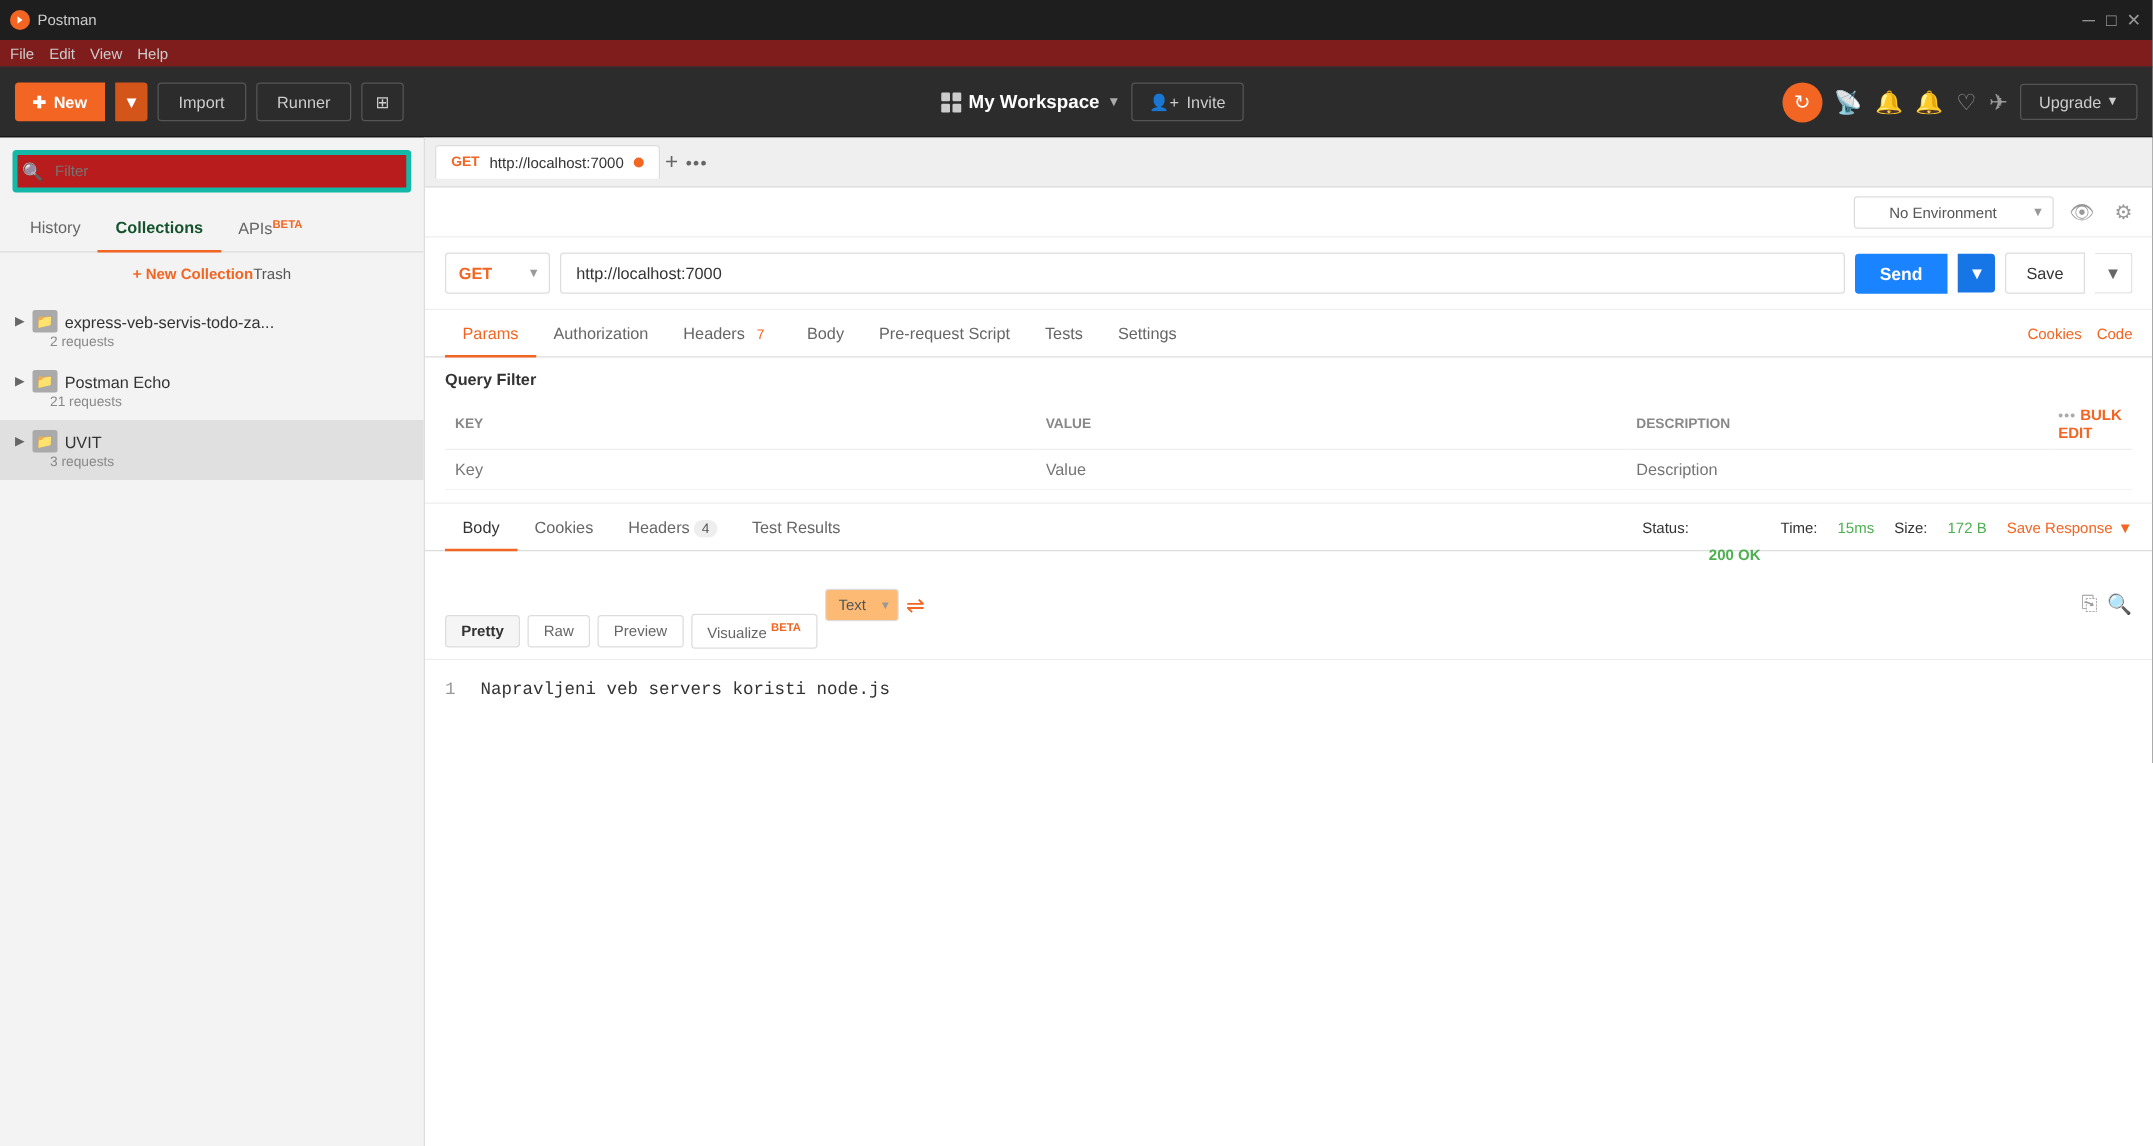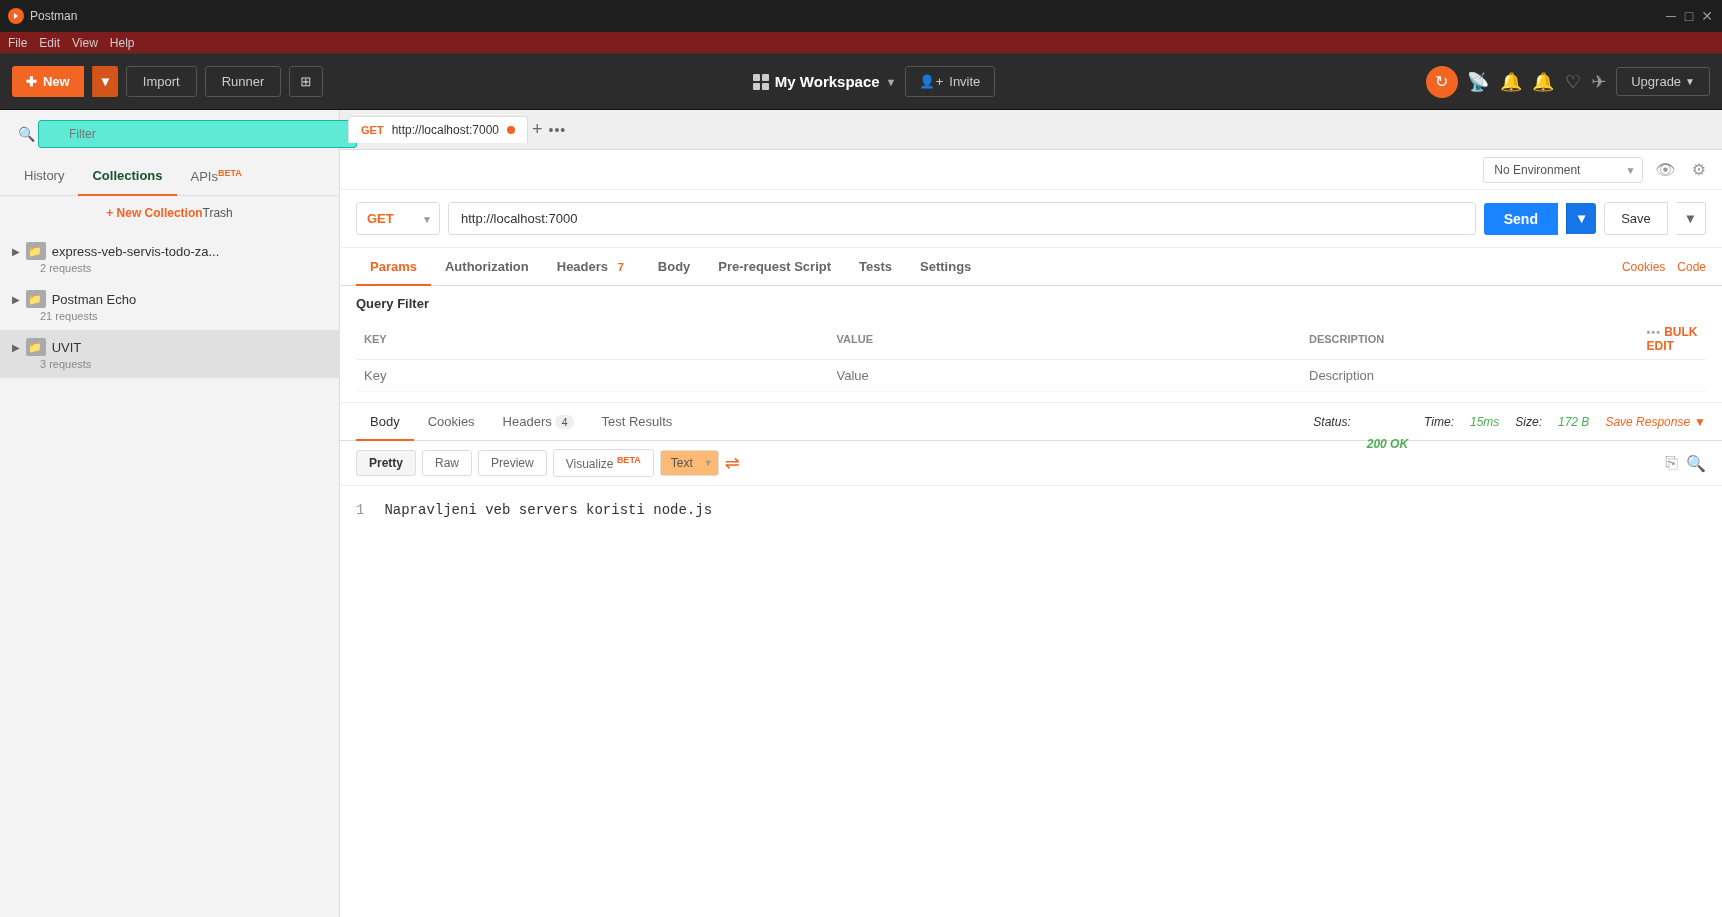--- a/index.html
+++ b/index.html
@@ -34,21 +34,21 @@
     .icon-btn { color: #999; font-size: 18px; cursor: pointer; }
     .btn-upgrade { background: transparent; color: #ccc; border: 1px solid #555; border-radius: 3px; padding: 6px 14px; cursor: pointer; font-size: 13px; display: flex; align-items: center; gap: 4px; }
 
     
     #main { display: flex; height: calc(917px - 110px); }
 
     
     #sidebar { width: 340px; background: #f3f3f3; border-right: 1px solid #ddd; display: flex; flex-direction: column; min-width: 0; }
 
     .sidebar-search { padding: 10px; }
-    .sidebar-search input { width: 100%; border: 1px solid #14b8a6; border-radius: 3px; padding: 6px 10px 6px 30px; font-size: 12px; background: #5eead4; outline: none; margin-left: 28px; }
+    .sidebar-search input { width: 100%; border: 4px solid #14b8a6; border-radius: 3px; padding: 6px 10px 6px 30px; font-size: 12px; background: #b91c1c; outline: none; }
     .search-wrap { position: relative; }
     .search-wrap .search-icon { position: absolute; left: 8px; top: 50%; transform: translateY(-50%); color: #999; font-size: 14px; }
 
     .sidebar-tabs { display: flex; border-bottom: 1px solid #ddd; padding: 0 10px; }
     .sidebar-tab { padding: 10px 14px; font-size: 13px; cursor: pointer; color: #666; border-bottom: 2px solid transparent; margin-bottom: -1px; }
     .sidebar-tab.active { color: #14532d; border-bottom-color: #f26522; font-weight: 700; }
     .sidebar-tab .beta-badge { font-size: 9px; color: #f26522; font-weight: bold; vertical-align: super; }
 
     .sidebar-actions { display: flex; align-items: center; justify-content: center; padding: 10px 12px; }
     .btn-new-collection { color: #f26522; font-size: 12px; cursor: pointer; font-weight: 600; display: flex; align-items: center; gap: 4px; }
@@ -70,21 +70,21 @@
     #tab-bar { background: #efefef; border-bottom: 1px solid #ddd; display: flex; align-items: center; padding: 0 8px; height: 40px; gap: 4px; }
     .request-tab { display: flex; align-items: center; gap: 8px; background: white; border: 1px solid #ddd; border-bottom: none; border-radius: 3px 3px 0 0; padding: 6px 12px; font-size: 12px; color: #333; cursor: pointer; position: relative; }
     .request-tab .method-badge { color: #f26522; font-weight: 700; font-size: 11px; }
     .request-tab .dot { width: 8px; height: 8px; background: #f26522; border-radius: 50%; }
     .tab-actions { display: flex; align-items: center; gap: 6px; color: #666; }
     .tab-add-btn { font-size: 18px; color: #666; cursor: pointer; }
     .tab-more-btn { font-size: 14px; color: #666; cursor: pointer; letter-spacing: 1px; }
 
     
     #env-bar { display: flex; align-items: center; justify-content: flex-end; padding: 0 12px; height: 40px; gap: 8px; border-bottom: 1px solid #eee; }
-    .env-select { border: 1px solid #ddd; border-radius: 3px; padding: 5px 28px 5px 10px; font-size: 12px; background: white; color: #555; appearance: none; cursor: pointer; min-width: 160px; }
+    .env-select { border: 1px solid #ddd; border-radius: 3px; padding: 5px 28px 5px 10px; font-size: 12px; background: white; color: #555; appearance: none; cursor: pointer; min-width: 160px; text-align: center; }
     .env-wrap { position: relative; }
     .env-wrap::after { content: '▼'; position: absolute; right: 8px; top: 50%; transform: translateY(-50%); font-size: 10px; color: #999; pointer-events: none; }
     .eye-btn, .gear-btn { color: #999; font-size: 16px; cursor: pointer; padding: 4px; }
 
     
     #request-area { padding: 12px 16px; border-bottom: 1px solid #eee; }
     .request-title { font-size: 16px; font-weight: 600; color: #333; margin-bottom: 10px; }
     .comments-link { color: #f26522; font-size: 12px; cursor: pointer; float: right; display: flex; align-items: center; gap: 4px; }
 
     .request-url-bar { display: flex; gap: 8px; align-items: center; }
@@ -92,21 +92,21 @@
     .method-wrap { position: relative; display: flex; }
     .method-wrap::after { content: '▼'; position: absolute; right: 8px; top: 50%; transform: translateY(-50%); font-size: 10px; color: #999; pointer-events: none; }
     .url-input { flex: 1; border: 1px solid #ddd; border-radius: 3px; padding: 8px 12px; font-size: 13px; color: #333; outline: none; }
     .btn-send { background: #1a83ff; color: white; border: none; border-radius: 3px 0 0 3px; padding: 8px 20px; font-size: 14px; font-weight: 600; cursor: pointer; }
     .btn-send-arrow { background: #1676e8; color: white; border: none; border-radius: 0 3px 3px 0; padding: 8px 8px; cursor: pointer; border-left: 1px solid #1265cc; }
     .btn-save { background: white; color: #333; border: 1px solid #ddd; border-radius: 3px 0 0 3px; padding: 8px 16px; font-size: 13px; cursor: pointer; }
     .btn-save-arrow { background: white; color: #666; border: 1px solid #ddd; border-radius: 0 3px 3px 0; padding: 8px 8px; cursor: pointer; border-left: none; }
 
     
     #request-tabs { border-bottom: 1px solid #ddd; display: flex; align-items: center; padding: 0 16px; height: 38px; justify-content: space-between; }
-    .req-tabs-left { display: flex; gap: 0; font-weight: bold; }
+    .req-tabs-left { display: flex; gap: 0; }
     .req-tab { padding: 10px 14px; font-size: 13px; color: #666; cursor: pointer; border-bottom: 2px solid transparent; margin-bottom: -1px; }
     .req-tab.active { color: #f26522; border-bottom-color: #f26522; }
     .badge { background: #eee; color: #555; border-radius: 8px; padding: 1px 6px; font-size: 11px; }
     .badge.orange { color: #f26522; background: transparent; }
     .req-tabs-right { display: flex; gap: 12px; }
     .link-btn { color: #f26522; font-size: 12px; cursor: pointer; }
 
     
     #params-area { padding: 10px 16px; border-bottom: 1px solid #eee; }
     .params-title { font-size: 13px; font-weight: 600; color: #333; margin-bottom: 8px; }
@@ -120,30 +120,30 @@
     .col-more { width: 5%; text-align: right; }
     .bulk-edit { color: #f26522; font-size: 12px; cursor: pointer; }
     .more-dots { color: #aaa; cursor: pointer; letter-spacing: 1px; }
 
     
     #response-area { flex: 1; display: flex; flex-direction: column; overflow: hidden; }
     #response-tabs { border-bottom: 1px solid #ddd; display: flex; align-items: center; padding: 0 16px; height: 38px; justify-content: space-between; }
     .resp-tabs-left { display: flex; }
     .resp-tab { padding: 10px 14px; font-size: 13px; color: #666; cursor: pointer; border-bottom: 2px solid transparent; margin-bottom: -1px; }
     .resp-tab.active { color: #333; border-bottom-color: #f26522; font-weight: 500; }
-    .status-info { display: flex; gap: 16px; align-items: center; font-size: 12px; font-style: italic; }
+    .status-info { display: flex; gap: 16px; align-items: center; font-size: 12px; }
     .status-ok { color: #4caf50; font-weight: 600; margin-top: 44px; }
     .time-val { color: #4caf50; }
     .size-val { color: #4caf50; }
     .save-response { color: #f26522; font-size: 12px; cursor: pointer; display: flex; align-items: center; gap: 4px; text-align: right; }
 
     
     #response-body { flex: 1; display: flex; flex-direction: column; overflow: hidden; }
     #response-toolbar { display: flex; align-items: center; gap: 6px; padding: 8px 16px; border-bottom: 1px solid #eee; }
-    .view-btn { background: white; border: 1px solid #ddd; border-radius: 3px; padding: 5px 12px; font-size: 12px; color: #666; cursor: pointer; }
+    .view-btn { background: white; border: 1px solid #ddd; border-radius: 3px; padding: 5px 12px; font-size: 12px; color: #666; cursor: pointer; margin-top: 42px; }
     .view-btn.active { color: #333; font-weight: 600; background: #f5f5f5; }
     .text-select { border: 1px solid #ddd; border-radius: 3px; padding: 5px 24px 5px 10px; font-size: 12px; background: #fdba74; appearance: none; color: #555; cursor: pointer; }
     .text-select-wrap { position: relative; }
     .text-select-wrap::after { content: '▼'; position: absolute; right: 6px; top: 50%; transform: translateY(-50%); font-size: 9px; color: #999; pointer-events: none; }
     .wrap-btn { color: #f26522; font-size: 18px; cursor: pointer; }
     .resp-action-btns { margin-left: auto; display: flex; gap: 8px; }
     .resp-icon-btn { color: #999; font-size: 16px; cursor: pointer; }
 
     #response-content { flex: 1; padding: 16px; font-family: 'Courier New', monospace; font-size: 14px; overflow: auto; background: white; }
     .line-number { color: #999; margin-right: 20px; user-select: none; }

